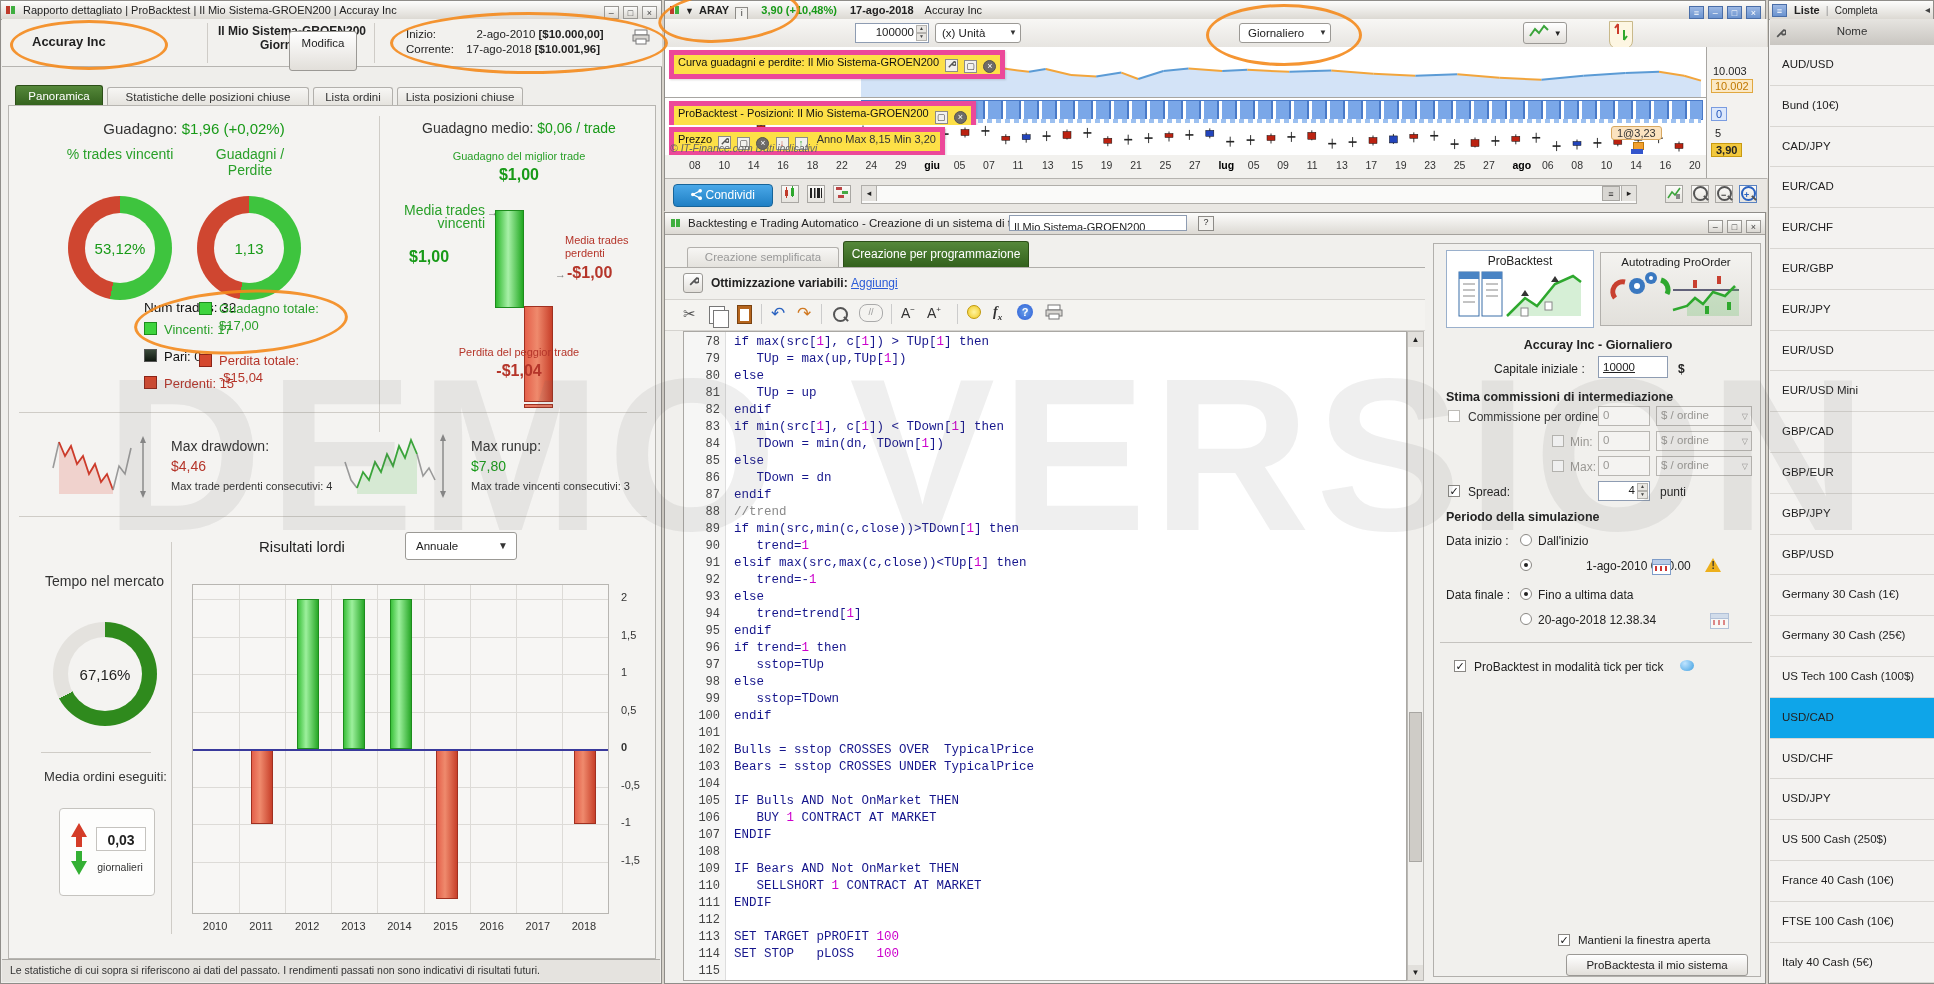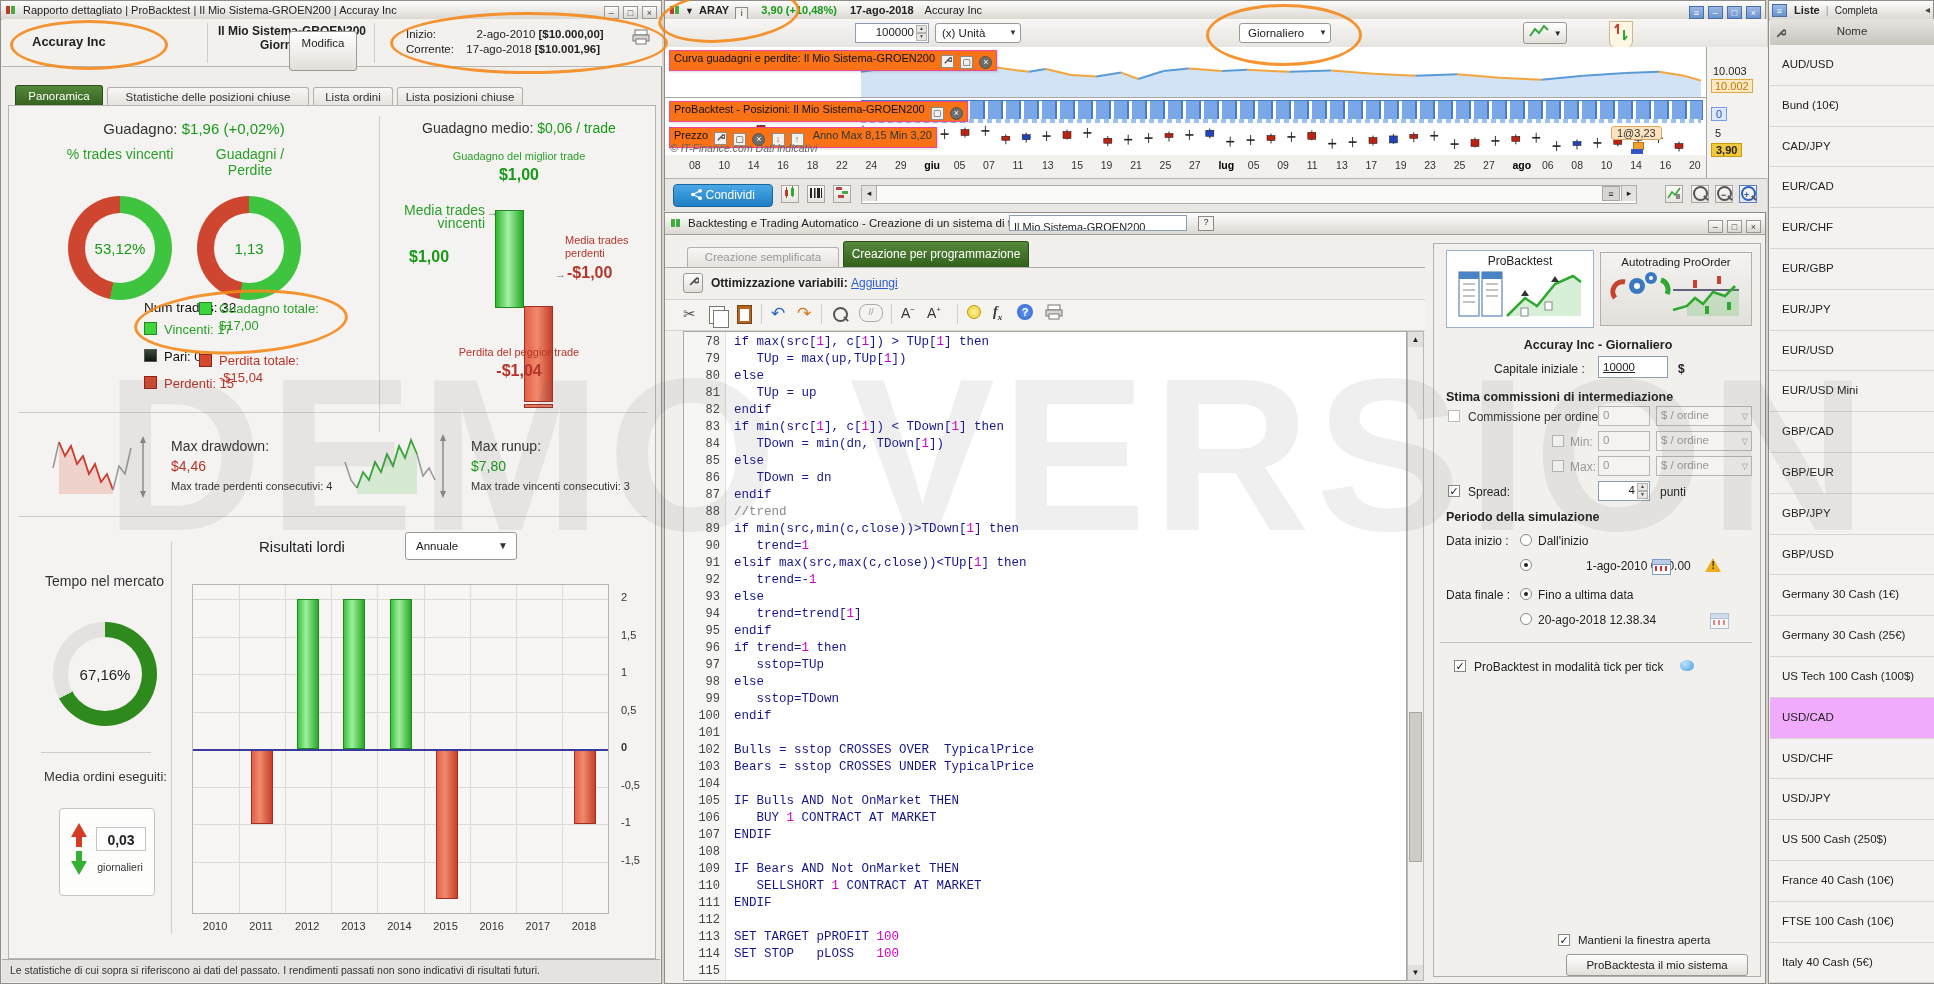--- a/index.html
+++ b/index.html
@@ -27,21 +27,21 @@
          font-size:11.5px;color:#222;padding:2px 4px;white-space:nowrap;overflow:hidden;}
   .field.dis{background:#f4f3f1;color:#9a9894;border-color:#b8b6b2;}
   .dd-arrow{position:absolute;right:3px;top:50%;transform:translateY(-50%);font-size:8px;color:#333;}
   .spin{position:absolute;right:1px;top:1px;bottom:1px;width:11px;display:flex;flex-direction:column;}
   .spin b{flex:1;font-size:5px;line-height:5px;text-align:center;color:#444;background:#e8e6e2;border:1px solid #b5b3af;}
   .chk{position:absolute;width:12px;height:12px;border:1px solid #8a8884;background:#fff;box-sizing:border-box;
        font-size:11px;line-height:10px;text-align:center;color:#111;}
   .chk.dis{border-color:#bdbbb7;}
   .radio{position:absolute;width:12px;height:12px;border:1px solid #8a8884;border-radius:50%;background:#fff;box-sizing:border-box;}
   .radio.sel::after{content:"";position:absolute;left:3px;top:3px;width:4px;height:4px;border-radius:50%;background:#222;}
-  .hdrbox{position:absolute;background:#f97316;border:1px solid #ec4899;font-size:11px;color:#111;
+  .hdrbox{position:absolute;background:#fde047;border:5px solid #ec4899;font-size:11px;color:#111;
           padding:1px 4px;white-space:nowrap;box-shadow:1px 1px 2px rgba(0,0,0,.15);}
   .pico{display:inline-block;width:13px;height:13px;vertical-align:-3px;margin-left:3px;border:1px solid #8d8b87;
         background:#f2f1ee;font-size:9px;line-height:11px;text-align:center;color:#333;box-sizing:border-box;}
   .pico.close{background:#6e6c68;color:#fff;border-radius:50%;border-color:#55534f;}
   .donut{position:absolute;border-radius:50%;}
   .donut .hole{position:absolute;border-radius:50%;background:#f4f3f1;display:flex;align-items:center;justify-content:center;}
   .greenv{color:#189a18;} .greenl{color:#2aa02a;} .redv{color:#b5352a;}
   .seph{position:absolute;height:1px;background:#cfccc7;}
   .sepv{position:absolute;width:1px;background:#cfccc7;}
   .legend-sq{position:absolute;width:13px;height:13px;border:1px solid #555;box-sizing:border-box;}
@@ -883,21 +883,21 @@
         <div style="height: 39.8px; line-height: 39.8px; padding-left: 12px; font-size: 11.5px; color: rgb(34, 34, 34); border-bottom: 1px solid rgb(216, 214, 210); background: rgb(243, 242, 240); white-space: nowrap; overflow: hidden;">EUR/JPY</div>
         <div style="height: 39.8px; line-height: 39.8px; padding-left: 12px; font-size: 11.5px; color: rgb(34, 34, 34); border-bottom: 1px solid rgb(216, 214, 210); background: rgb(243, 242, 240); white-space: nowrap; overflow: hidden;">EUR/USD</div>
         <div style="height: 39.8px; line-height: 39.8px; padding-left: 12px; font-size: 11.5px; color: rgb(34, 34, 34); border-bottom: 1px solid rgb(216, 214, 210); background: rgb(243, 242, 240); white-space: nowrap; overflow: hidden;">EUR/USD Mini</div>
         <div style="height: 39.8px; line-height: 39.8px; padding-left: 12px; font-size: 11.5px; color: rgb(34, 34, 34); border-bottom: 1px solid rgb(216, 214, 210); background: rgb(243, 242, 240); white-space: nowrap; overflow: hidden;">GBP/CAD</div>
         <div style="height: 39.8px; line-height: 39.8px; padding-left: 12px; font-size: 11.5px; color: rgb(34, 34, 34); border-bottom: 1px solid rgb(216, 214, 210); background: rgb(243, 242, 240); white-space: nowrap; overflow: hidden;">GBP/EUR</div>
         <div style="height: 39.8px; line-height: 39.8px; padding-left: 12px; font-size: 11.5px; color: rgb(34, 34, 34); border-bottom: 1px solid rgb(216, 214, 210); background: rgb(243, 242, 240); white-space: nowrap; overflow: hidden;">GBP/JPY</div>
         <div style="height: 39.8px; line-height: 39.8px; padding-left: 12px; font-size: 11.5px; color: rgb(34, 34, 34); border-bottom: 1px solid rgb(216, 214, 210); background: rgb(243, 242, 240); white-space: nowrap; overflow: hidden;">GBP/USD</div>
         <div style="height: 39.8px; line-height: 39.8px; padding-left: 12px; font-size: 11.5px; color: rgb(34, 34, 34); border-bottom: 1px solid rgb(216, 214, 210); background: rgb(243, 242, 240); white-space: nowrap; overflow: hidden;">Germany 30 Cash (1€)</div>
         <div style="height: 39.8px; line-height: 39.8px; padding-left: 12px; font-size: 11.5px; color: rgb(34, 34, 34); border-bottom: 1px solid rgb(216, 214, 210); background: rgb(243, 242, 240); white-space: nowrap; overflow: hidden;">Germany 30 Cash (25€)</div>
         <div style="height: 39.8px; line-height: 39.8px; padding-left: 12px; font-size: 11.5px; color: rgb(34, 34, 34); border-bottom: 1px solid rgb(216, 214, 210); background: rgb(243, 242, 240); white-space: nowrap; overflow: hidden;">US Tech 100 Cash (100$)</div>
-        <div style="height: 39.8px; line-height: 39.8px; padding-left: 12px; font-size: 11.5px; color: rgb(34, 34, 34); border-bottom: 1px solid rgb(216, 214, 210); background: #f0abfc; white-space: nowrap; overflow: hidden;">USD/CAD</div>
+        <div style="height: 39.8px; line-height: 39.8px; padding-left: 12px; font-size: 11.5px; color: rgb(34, 34, 34); border-bottom: 1px solid rgb(216, 214, 210); background: #0ea5e9; white-space: nowrap; overflow: hidden;">USD/CAD</div>
         <div style="height: 39.8px; line-height: 39.8px; padding-left: 12px; font-size: 11.5px; color: rgb(34, 34, 34); border-bottom: 1px solid rgb(216, 214, 210); background: rgb(243, 242, 240); white-space: nowrap; overflow: hidden;">USD/CHF</div>
         <div style="height: 39.8px; line-height: 39.8px; padding-left: 12px; font-size: 11.5px; color: rgb(34, 34, 34); border-bottom: 1px solid rgb(216, 214, 210); background: rgb(243, 242, 240); white-space: nowrap; overflow: hidden;">USD/JPY</div>
         <div style="height: 39.8px; line-height: 39.8px; padding-left: 12px; font-size: 11.5px; color: rgb(34, 34, 34); border-bottom: 1px solid rgb(216, 214, 210); background: rgb(243, 242, 240); white-space: nowrap; overflow: hidden;">US 500 Cash (250$)</div>
         <div style="height: 39.8px; line-height: 39.8px; padding-left: 12px; font-size: 11.5px; color: rgb(34, 34, 34); border-bottom: 1px solid rgb(216, 214, 210); background: rgb(243, 242, 240); white-space: nowrap; overflow: hidden;">France 40 Cash (10€)</div>
         <div style="height: 39.8px; line-height: 39.8px; padding-left: 12px; font-size: 11.5px; color: rgb(34, 34, 34); border-bottom: 1px solid rgb(216, 214, 210); background: rgb(243, 242, 240); white-space: nowrap; overflow: hidden;">FTSE 100 Cash (10€)</div>
         <div style="height: 39.8px; line-height: 39.8px; padding-left: 12px; font-size: 11.5px; color: rgb(34, 34, 34); border-bottom: 1px solid rgb(216, 214, 210); background: rgb(243, 242, 240); white-space: nowrap; overflow: hidden;">Italy 40 Cash (5€)</div>
       </div>
   </div>
 
   <div class="wm" style="left:105px;top:330px;">DEMO VERSION</div>

